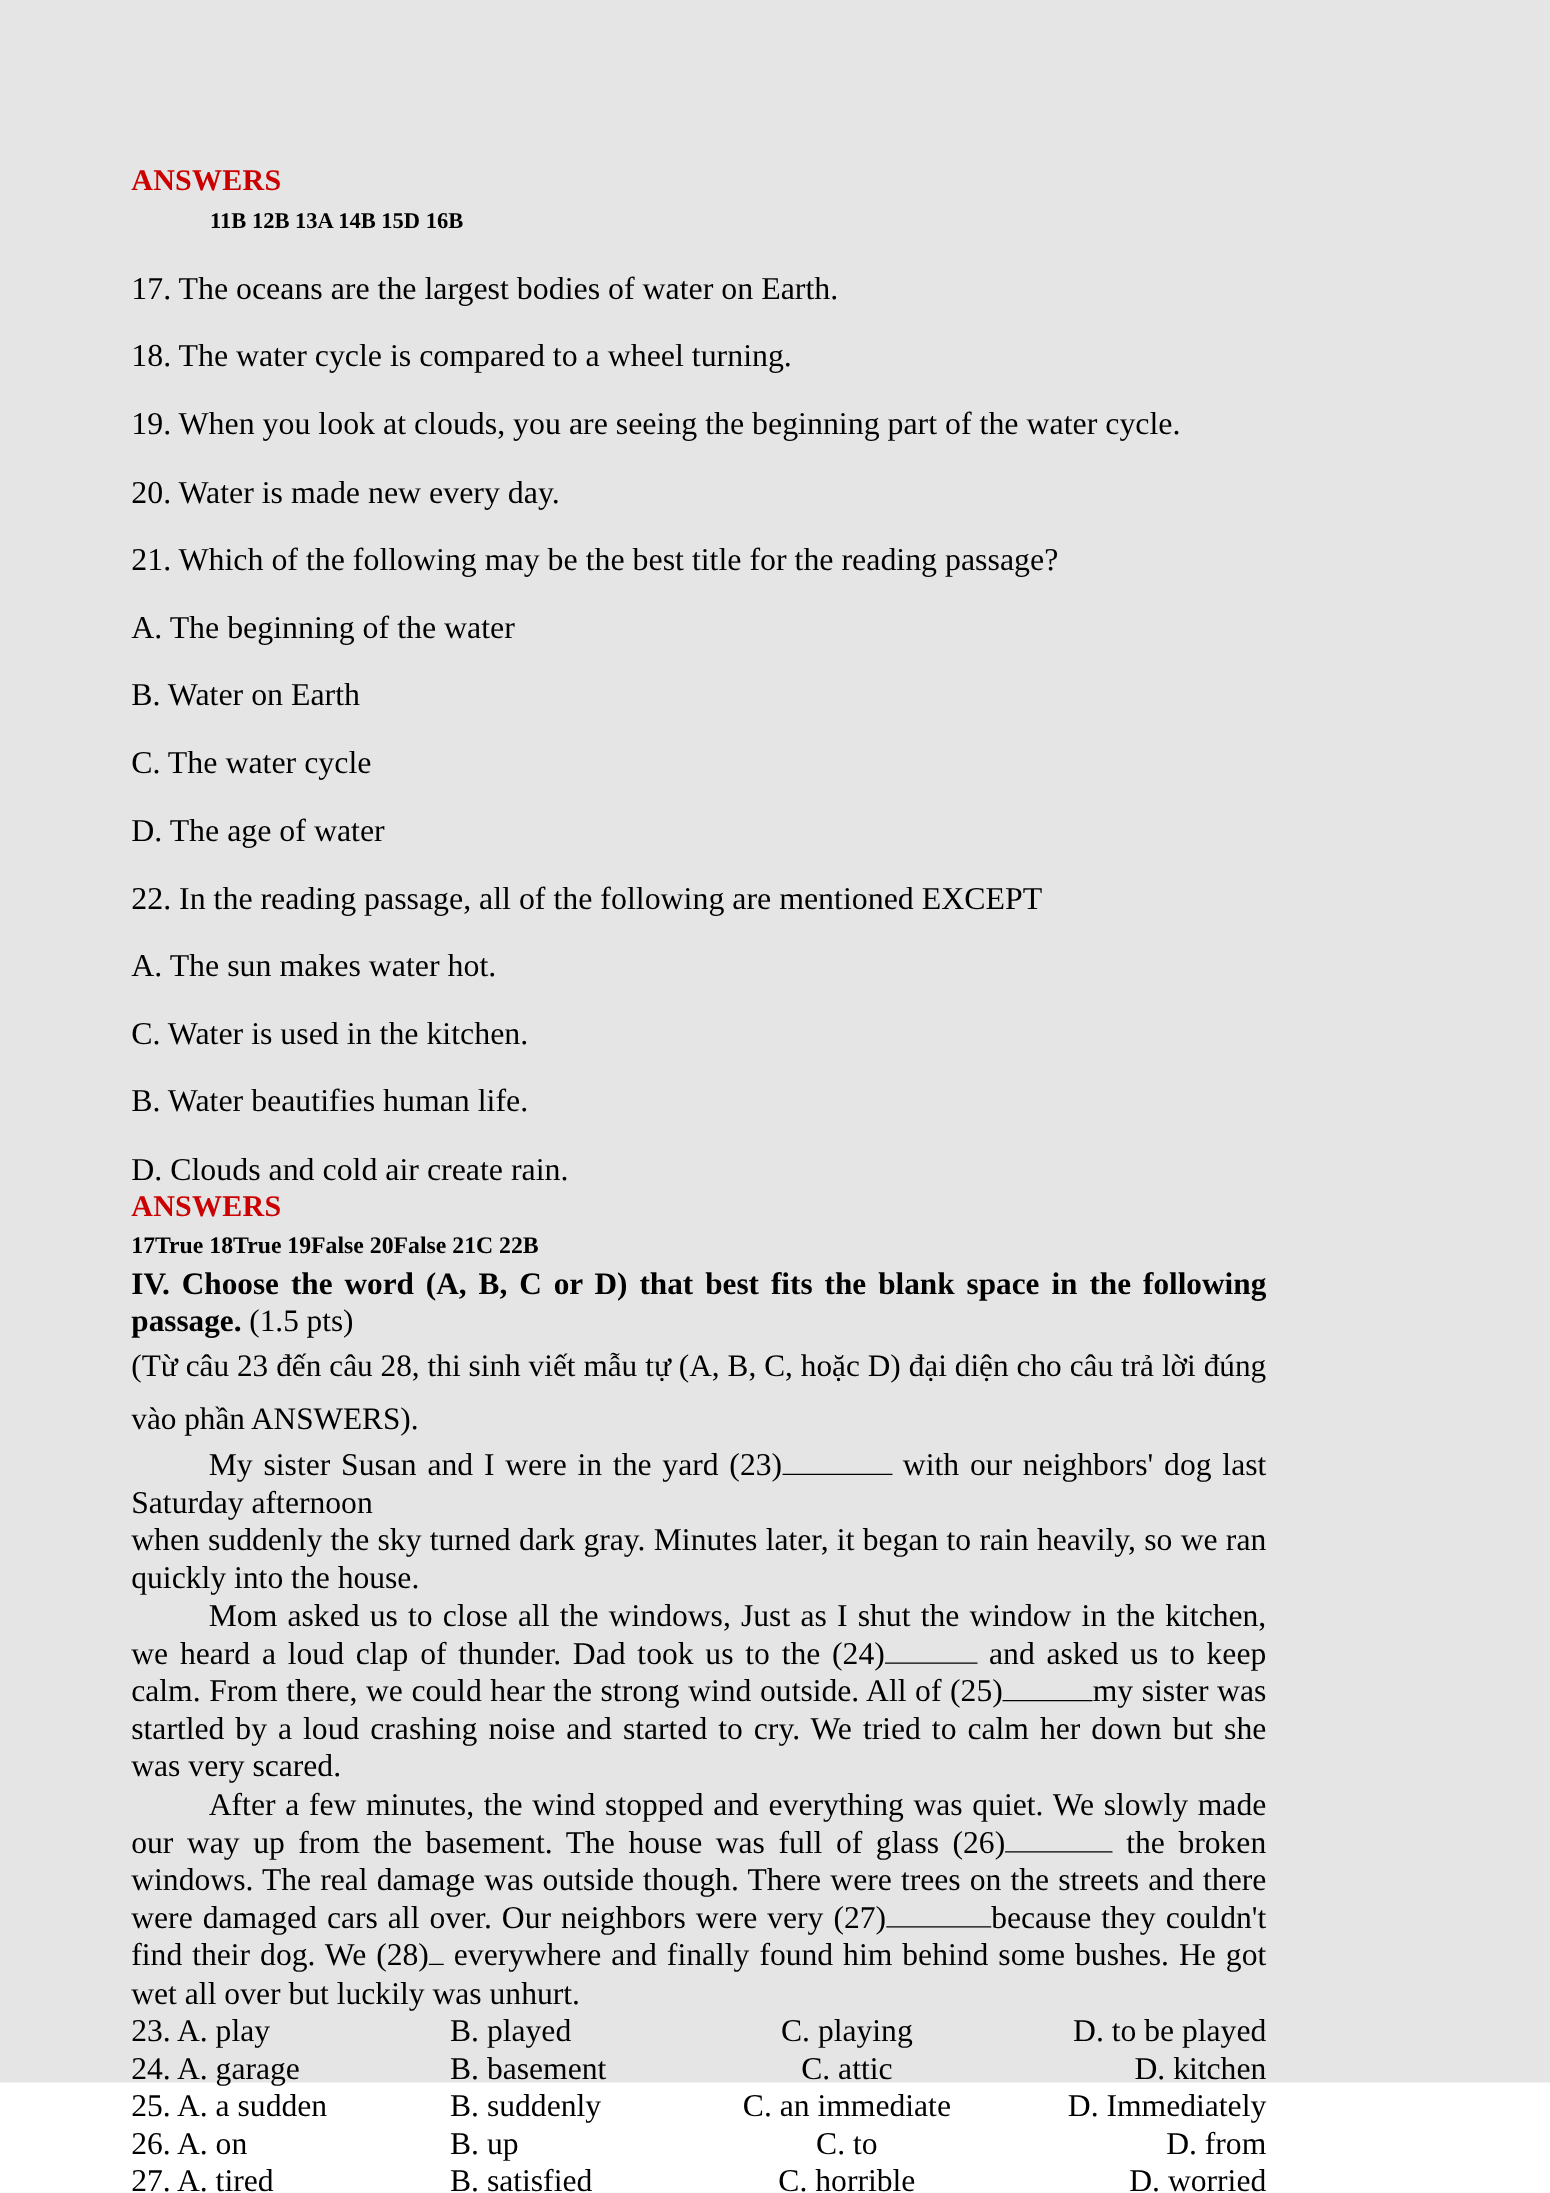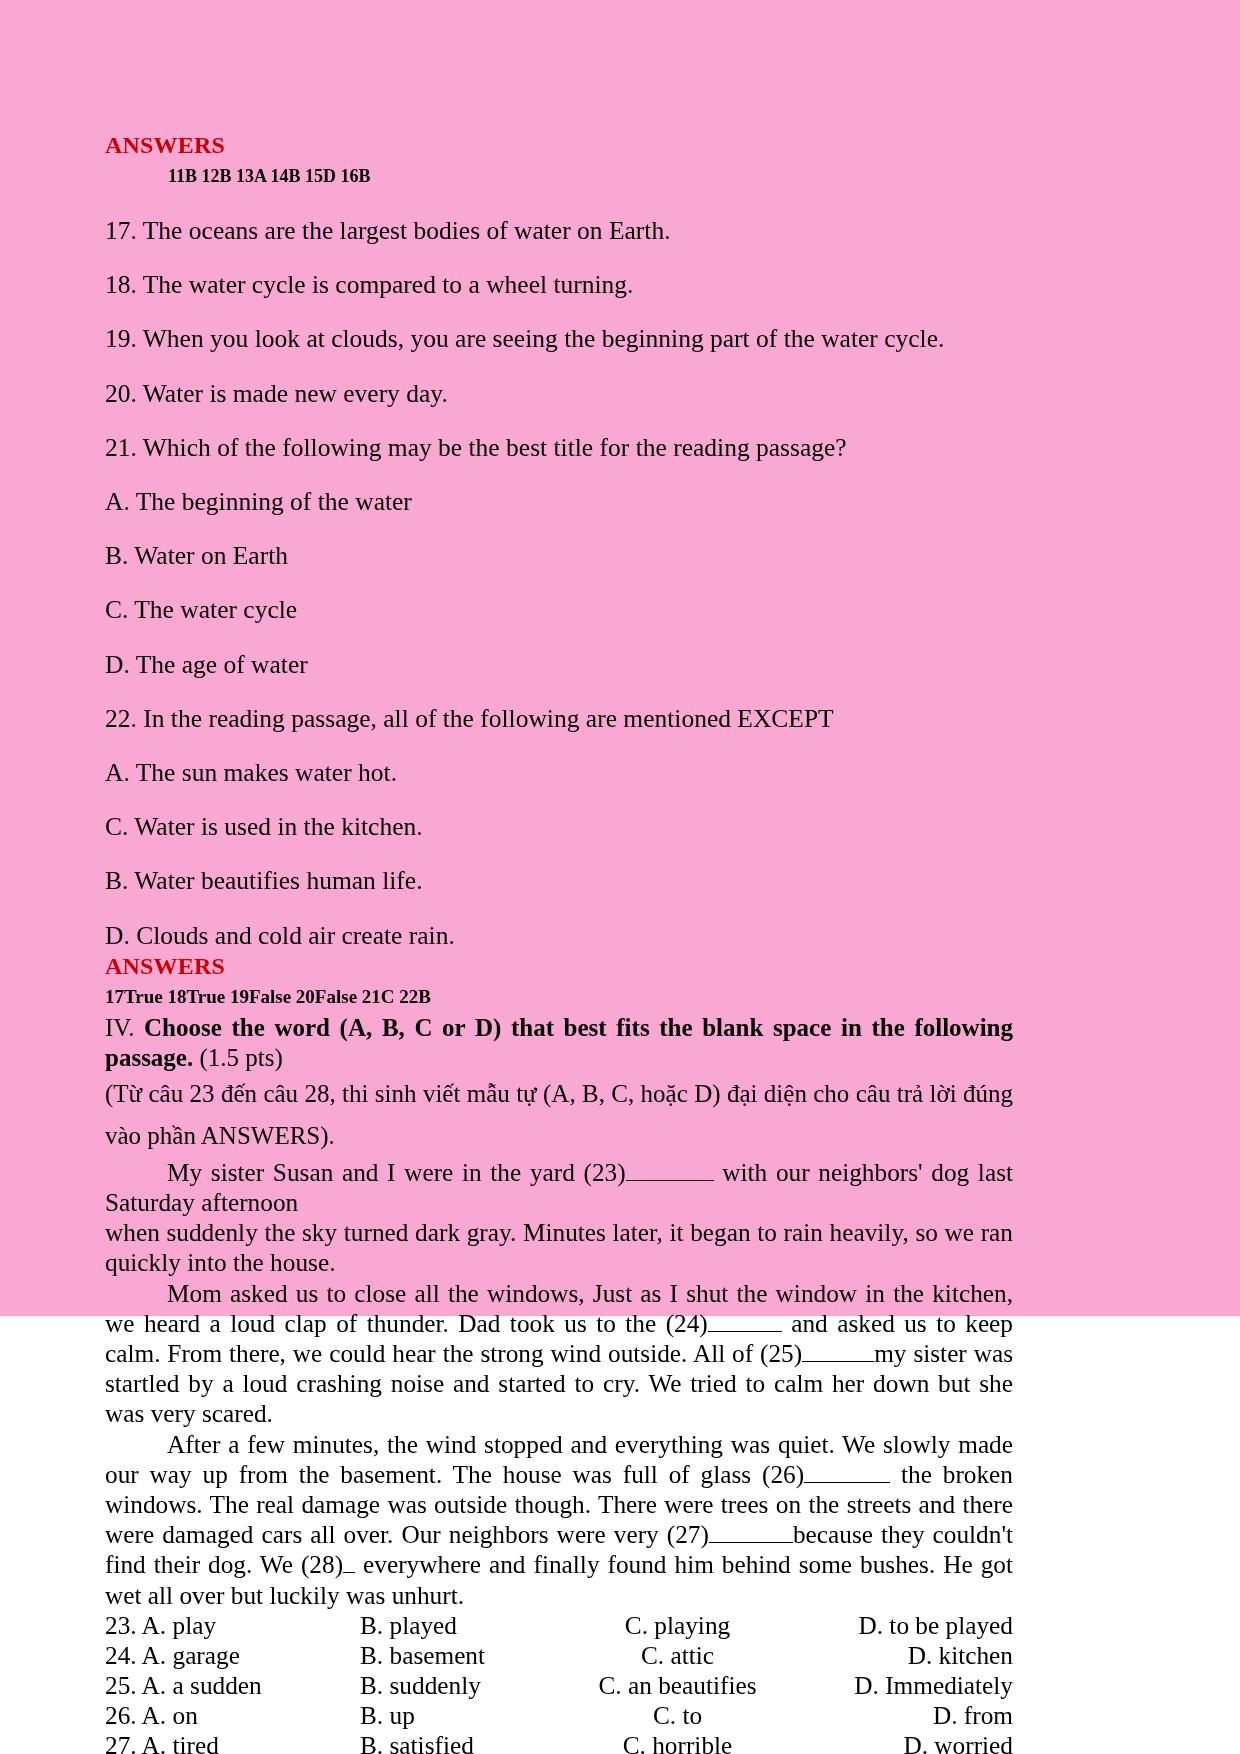--- a/index.html
+++ b/index.html
@@ -13,22 +13,22 @@
     font-family: "Liberation Serif", "DejaVu Serif", serif;
     color: #000000;
     position: relative;
     overflow: hidden;
   }
   .page {
     position: absolute;
     left: 0;
     top: 0;
     width: 1240px;
-    height: 1316px;
-    background: #f9a8d4;
+    height: 1666px;
+    background: #e5e5e5;
   }
   .content {
     position: absolute;
     left: 105px;
     top: 130px;
     width: 908px;
   }
 
   .answers-head {
     color: #cc0000;
@@ -54,21 +54,21 @@
     line-height: 30.2px;
     margin-top: 24px;
   }
 
   .sec-head {
     font-size: 25px;
     line-height: 30px;
     text-align: justify;
     margin-top: 1px;
   }
-  .sec-head .num { font-weight: normal; }
+  .sec-head .num { font-weight: bold; }
   .sec-head .b { font-weight: bold; }
   .sec-head .pts { font-weight: normal; }
 
   .viet {
     font-size: 25px;
     line-height: 42px;
     text-align: justify;
     text-align-last: left;
   }
 
@@ -169,21 +169,21 @@
         </tr>
         <tr>
           <td class="c1"><span>24.</span> <span>A. garage</span></td>
           <td class="c2">B. basement</td>
           <td class="c3">C. attic</td>
           <td class="c4">D. kitchen</td>
         </tr>
         <tr>
           <td class="c1"><span>25.</span> <span>A. a sudden</span></td>
           <td class="c2">B. suddenly</td>
-          <td class="c3">C. an beautifies</td>
+          <td class="c3">C. an immediate</td>
           <td class="c4">D. Immediately</td>
         </tr>
         <tr>
           <td class="c1"><span>26.</span> <span>A. on</span></td>
           <td class="c2">B. up</td>
           <td class="c3">C. to</td>
           <td class="c4">D. from</td>
         </tr>
         <tr>
           <td class="c1"><span>27.</span> <span>A. tired</span></td>

